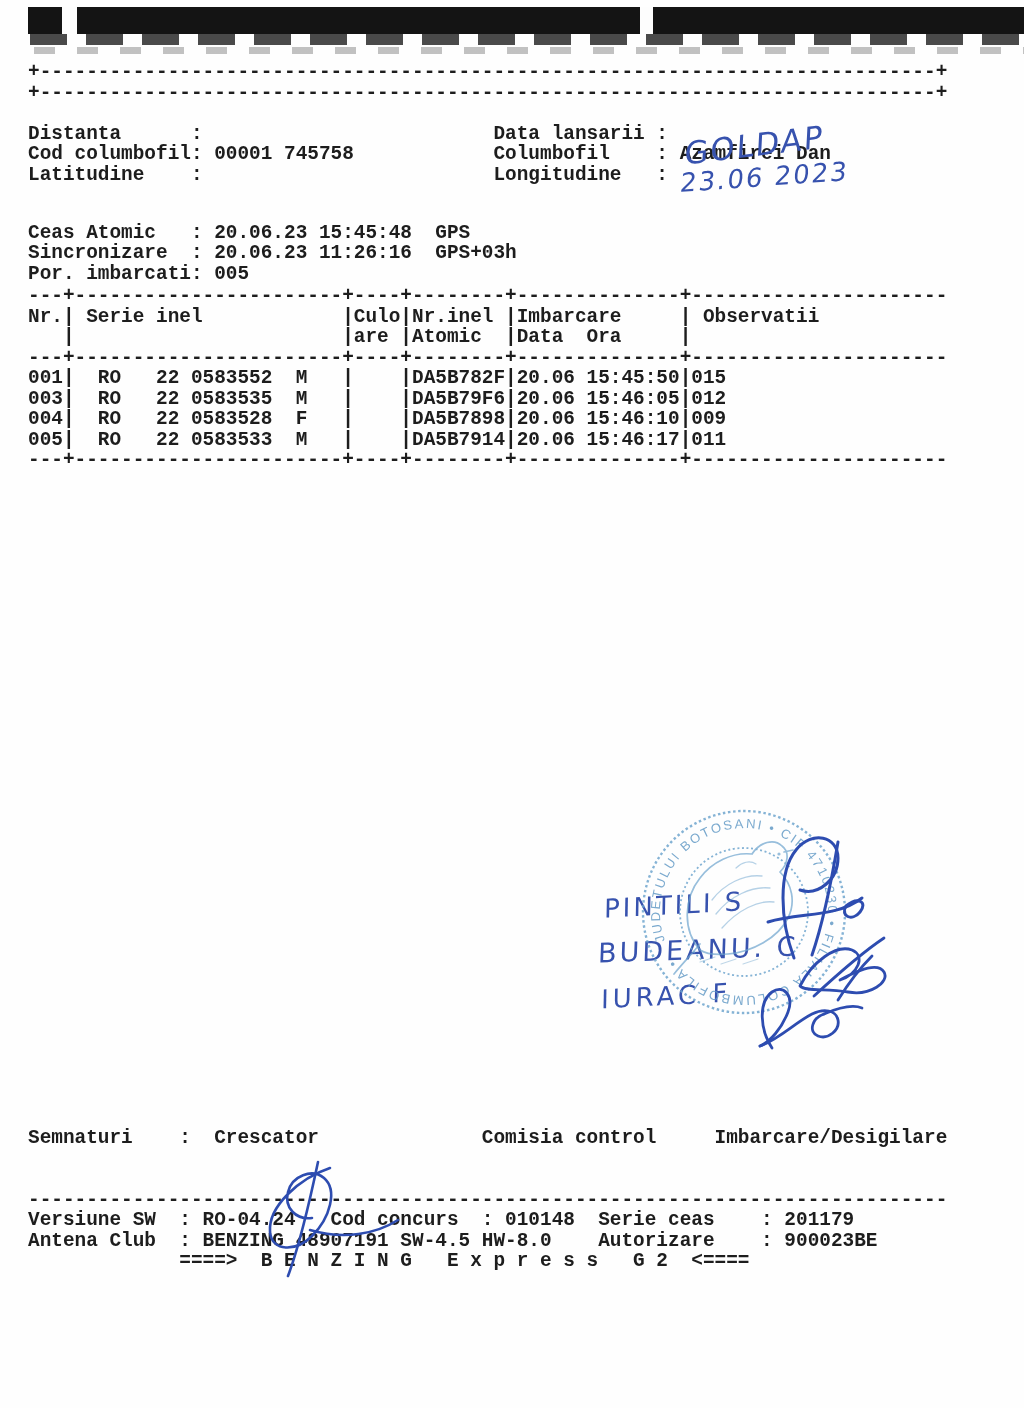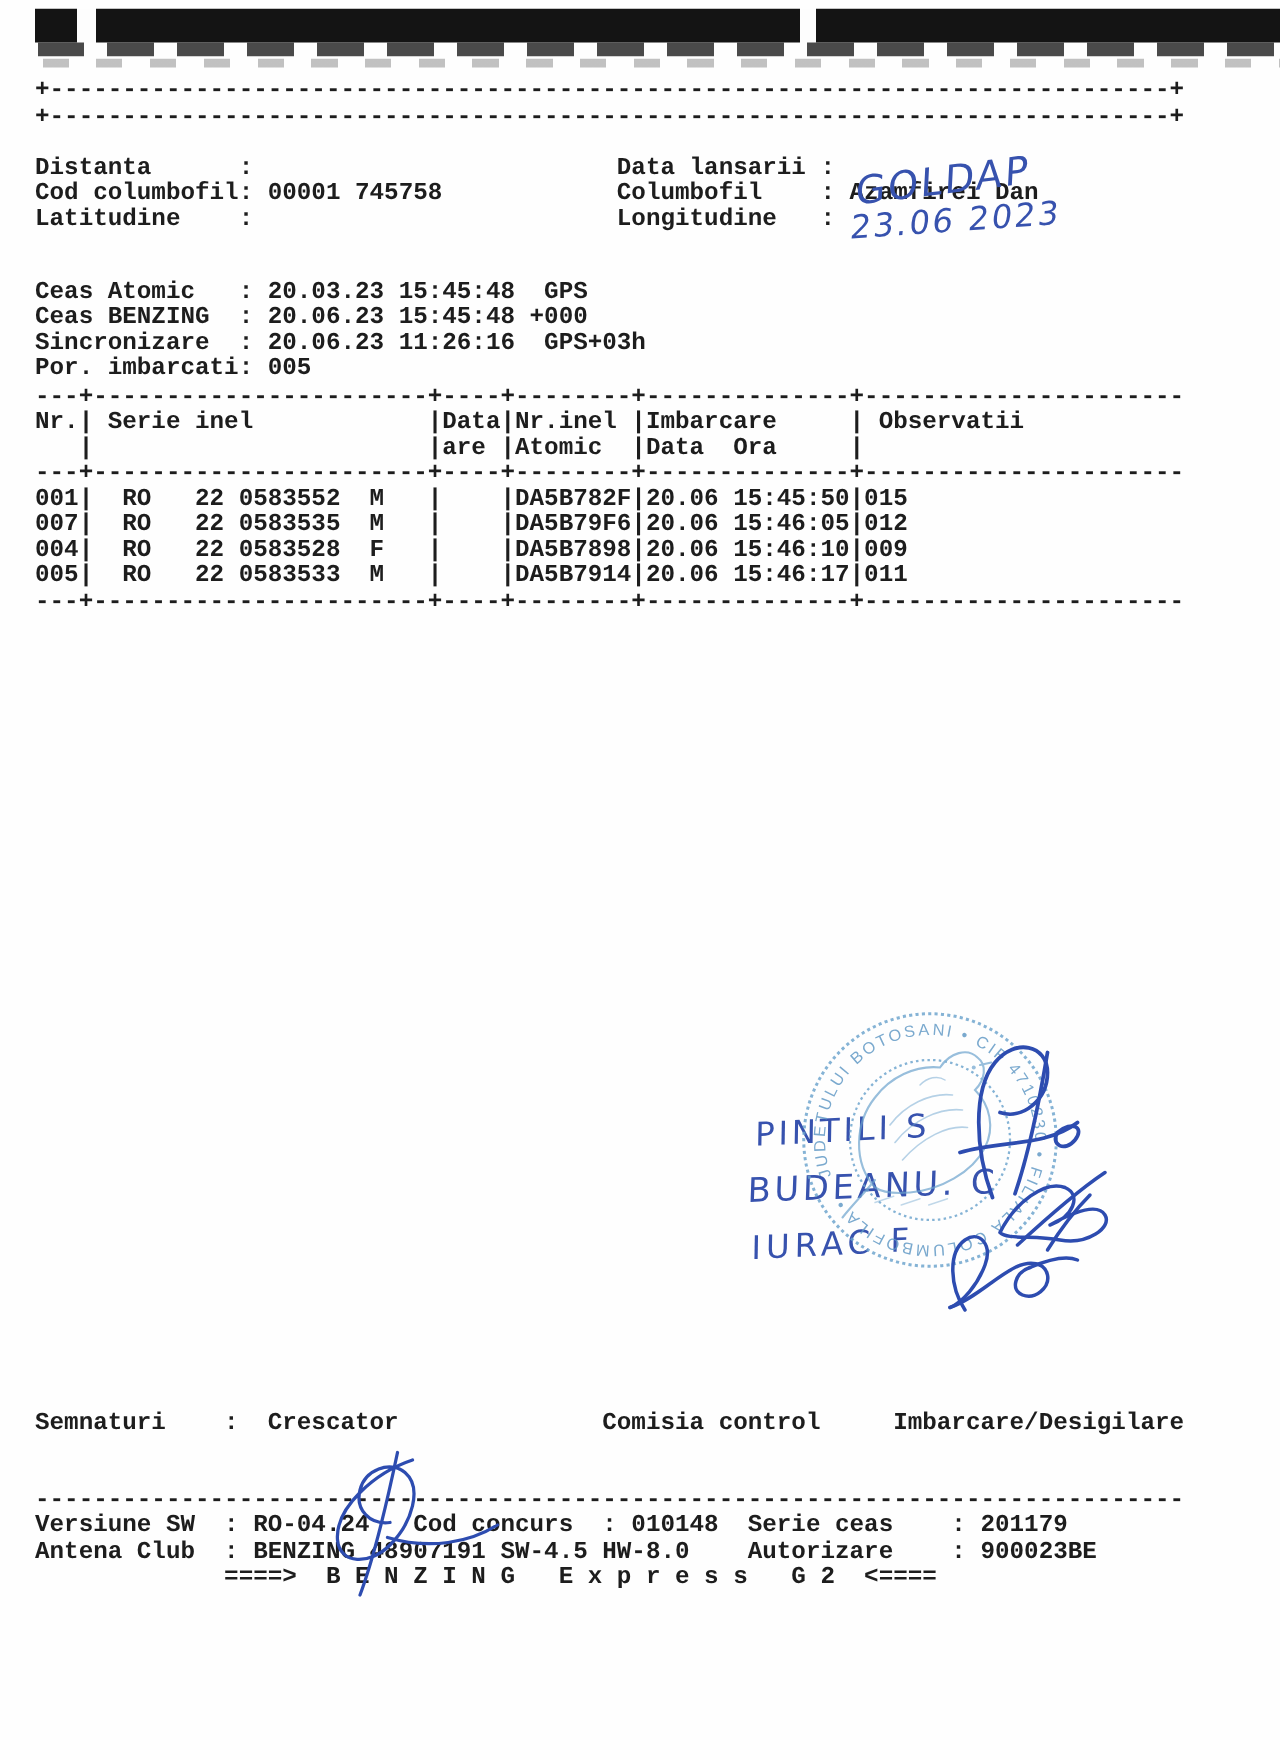--- a/index.html
+++ b/index.html
@@ -37,30 +37,29 @@
   <div class="band3"></div>
 
   <div class="doc" style="top:62px">
     <div class="ln">+-----------------------------------------------------------------------------+</div>
     <div class="ln">+-----------------------------------------------------------------------------+</div>
     <div class="ln"></div>
     <div class="ln">Distanta      :                         Data lansarii :</div>
     <div class="ln">Cod columbofil: 00001 745758            Columbofil    : Azamfirei Dan</div>
     <div class="ln">Latitudine    :                         Longitudine   :</div>
     <div class="ln"></div>
-    <div class="ln mt17">Ceas Atomic   : 20.03.23 15:45:48  GPS</div>
-    <div class="ln">Ceas BENZING  : 20.06.23 15:45:48 +000</div>
+    <div class="ln mt17">Ceas Atomic   : 20.06.23 15:45:48  GPS</div>
     <div class="ln">Sincronizare  : 20.06.23 11:26:16  GPS+03h</div>
     <div class="ln">Por. imbarcati: 005</div>
     <div class="ln mt2">---+-----------------------+----+--------+--------------+----------------------</div>
-    <div class="ln">Nr.| Serie inel            |Data|Nr.inel |Imbarcare     | Observatii</div>
+    <div class="ln">Nr.| Serie inel            |Culo|Nr.inel |Imbarcare     | Observatii</div>
     <div class="ln">   |                       |are |Atomic  |Data  Ora     |</div>
     <div class="ln">---+-----------------------+----+--------+--------------+----------------------</div>
     <div class="ln">001|  RO   22 0583552  M   |    |DA5B782F|20.06 15:45:50|015</div>
-    <div class="ln">007|  RO   22 0583535  M   |    |DA5B79F6|20.06 15:46:05|012</div>
+    <div class="ln">003|  RO   22 0583535  M   |    |DA5B79F6|20.06 15:46:05|012</div>
     <div class="ln">004|  RO   22 0583528  F   |    |DA5B7898|20.06 15:46:10|009</div>
     <div class="ln">005|  RO   22 0583533  M   |    |DA5B7914|20.06 15:46:17|011</div>
     <div class="ln">---+-----------------------+----+--------+--------------+----------------------</div>
   </div>
 
   <div class="doc" style="top:1128px">
     <div class="ln">Semnaturi    :  Crescator              Comisia control     Imbarcare/Desigilare</div>
     <div class="ln mt41">-------------------------------------------------------------------------------</div>
     <div class="ln">Versiune SW  : RO-04.24   Cod concurs  : 010148  Serie ceas    : 201179</div>
     <div class="ln">Antena Club  : BENZING 48907191 SW-4.5 HW-8.0    Autorizare    : 900023BE</div>

